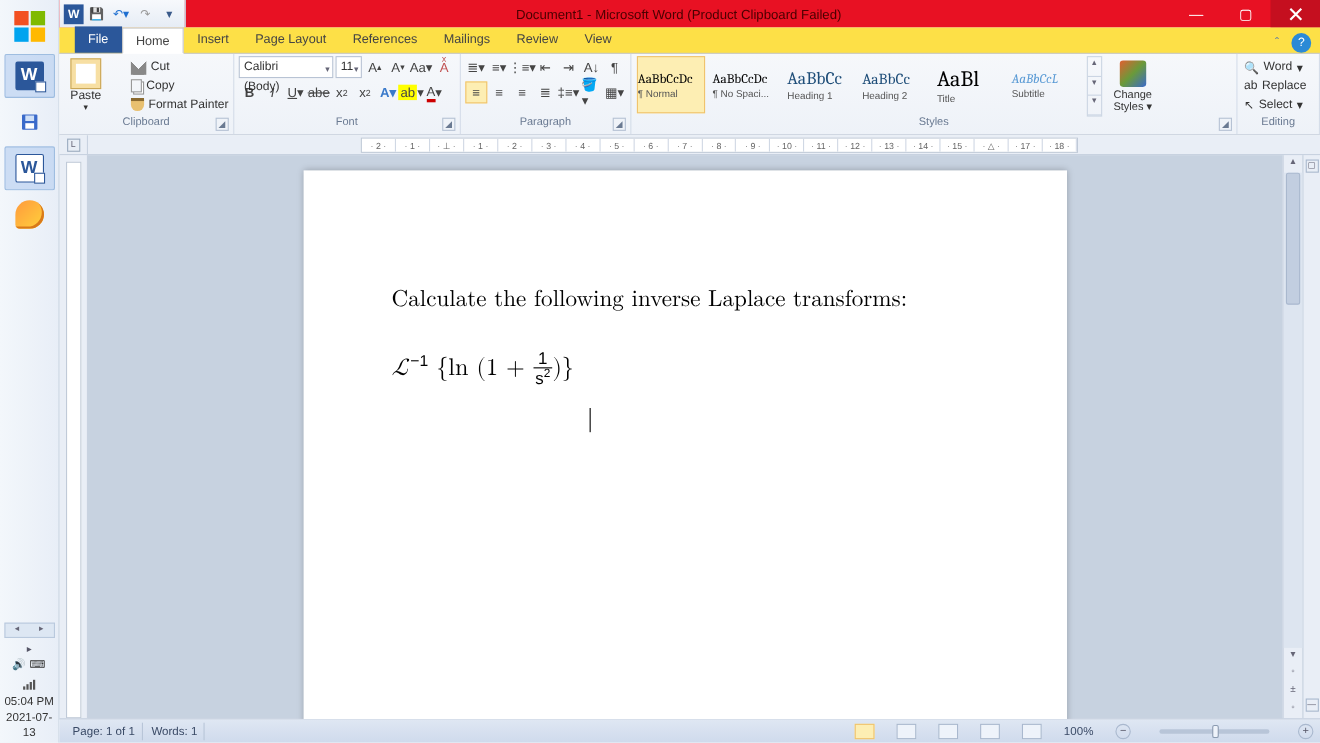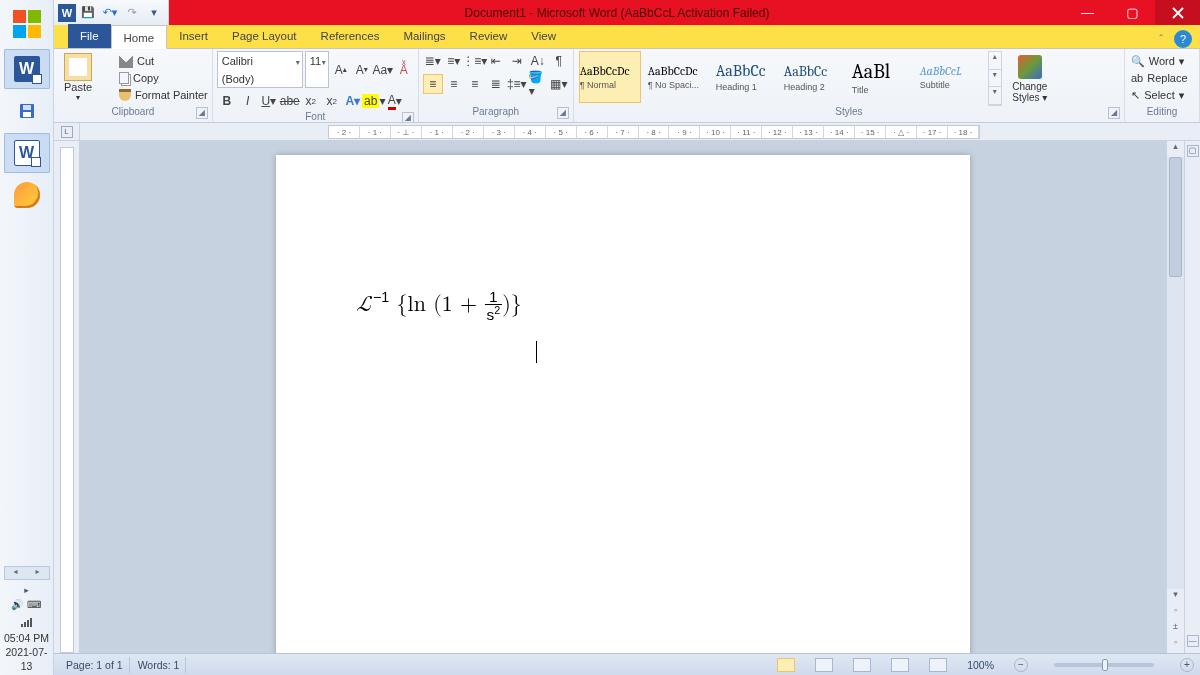--- a/index.html
+++ b/index.html
@@ -52,21 +52,21 @@
 .clip-paste .ic{width:28px;height:28px;background:#f7dfa3;border:1px solid #caa757;position:relative;}
 .clip-paste .ic::after{content:"";position:absolute;left:4px;top:4px;right:4px;bottom:4px;background:#fff;}
 .clip-side{display:flex;flex-direction:column;gap:1px;padding-top:2px;}
 .clip-item{display:flex;align-items:center;gap:4px;height:16px;padding-left:17px;}
 .ic-sm{width:14px;height:14px;display:inline-block;}
 .ic-cut{background:linear-gradient(45deg,#888 45%,transparent 45%),linear-gradient(-45deg,#888 45%,transparent 45%);}
 .ic-copy{border:1px solid #999;box-shadow:2px 2px 0 -1px #fff,2px 2px 0 0 #999;width:10px;height:12px;}
 .ic-brush{width:12px;height:12px;border-radius:0 0 6px 6px;background:#e8c070;border-top:3px solid #8a6a30;}
 
 .font-top{display:flex;gap:2px;align-items:center;}
-.font-combo{height:37px;border:1px solid #b8c3d4;background:#fff;padding:0 14px 4px 4px;font-size:11px;line-height:18px;position:relative;}
+.font-combo{height:20px;border:1px solid #b8c3d4;background:#fff;padding:0 14px 4px 4px;font-size:11px;line-height:18px;position:relative;}
 .font-combo::after{content:"▾";position:absolute;right:2px;top:2px;font-size:8px;color:#667;}
 .fname{width:86px;} .fsize{width:24px;}
 .fbtns{display:flex;gap:1px;}
 .fbtn{width:20px;height:20px;border:1px solid transparent;display:flex;align-items:center;justify-content:center;font-size:12px;color:#444;}
 .font-bot{display:flex;gap:1px;margin-top:3px;}
 .sup{font-size:8px;vertical-align:super;}
 .fontcol{display:flex;flex-direction:column;}
 
 .para-top,.para-bot{display:flex;gap:1px;}
 .paracol{display:flex;flex-direction:column;gap:3px;}
@@ -169,21 +169,21 @@
 <div class="app">
 
   <div class="titlebar">
     <div class="qa-toolbar">
       <span class="qa-w">W</span>
       <span class="qa-btn">💾</span>
       <span class="qa-btn" style="color:#1f6fd0">↶▾</span>
       <span class="qa-btn" style="color:#999">↷</span>
       <span class="qa-btn">▾</span>
     </div>
-    <div class="title-text">Document1 - Microsoft Word (AaBbCcL Activation Failed)</div>
+    <div class="title-text">Document1 - Microsoft Word (Product Clipboard Failed)</div>
     <div class="win-controls">
       <div class="win-ctrl">—</div>
       <div class="win-ctrl">▢</div>
       <div class="win-ctrl close">
           <svg width="12" height="12" viewBox="0 0 12 12">
             <path d="M1 1 L11 11 M11 1 L1 11" stroke-width="2"></path>
           </svg>
         </div>
     </div>
   </div>
@@ -371,20 +371,21 @@
         </div>
     </div>
   </div>
 
   <div class="workspace">
     <div class="ruler-v">
         <div class="ruler-v-track"></div>
       </div>
     <div class="doc-area">
       <div class="page">
+        <div class="doc-text">Calculate the following inverse Laplace transforms:</div>
         <div class="math" id="math">ℒ<sup style="font-size:.65em">−1</sup> {ln (1 + <span style="display:inline-block;vertical-align:middle;text-align:center;font-size:.7em;line-height:1"><span style="display:block;border-bottom:1px solid #000;padding:0 2px">1</span><span style="display:block;padding:0 2px">s<sup style="font-size:.7em">2</sup></span></span>)}</div>
         <span class="cursor"></span>
       </div>
     </div>
     <div class="vscroll">
       <div class="vs-btn">▴</div>
       <div class="vs-track">
           <div class="vs-thumb"></div>
         </div>
       <div class="vs-btn">▾</div>

